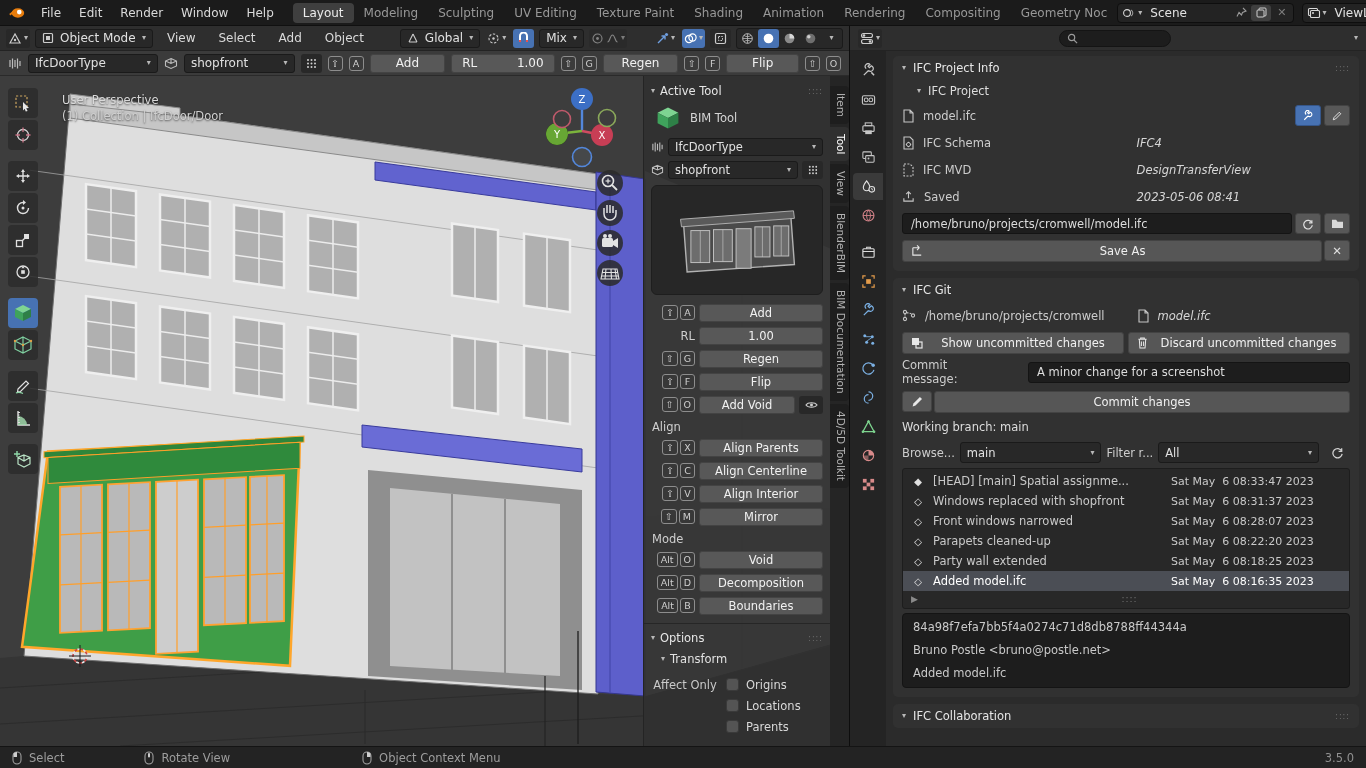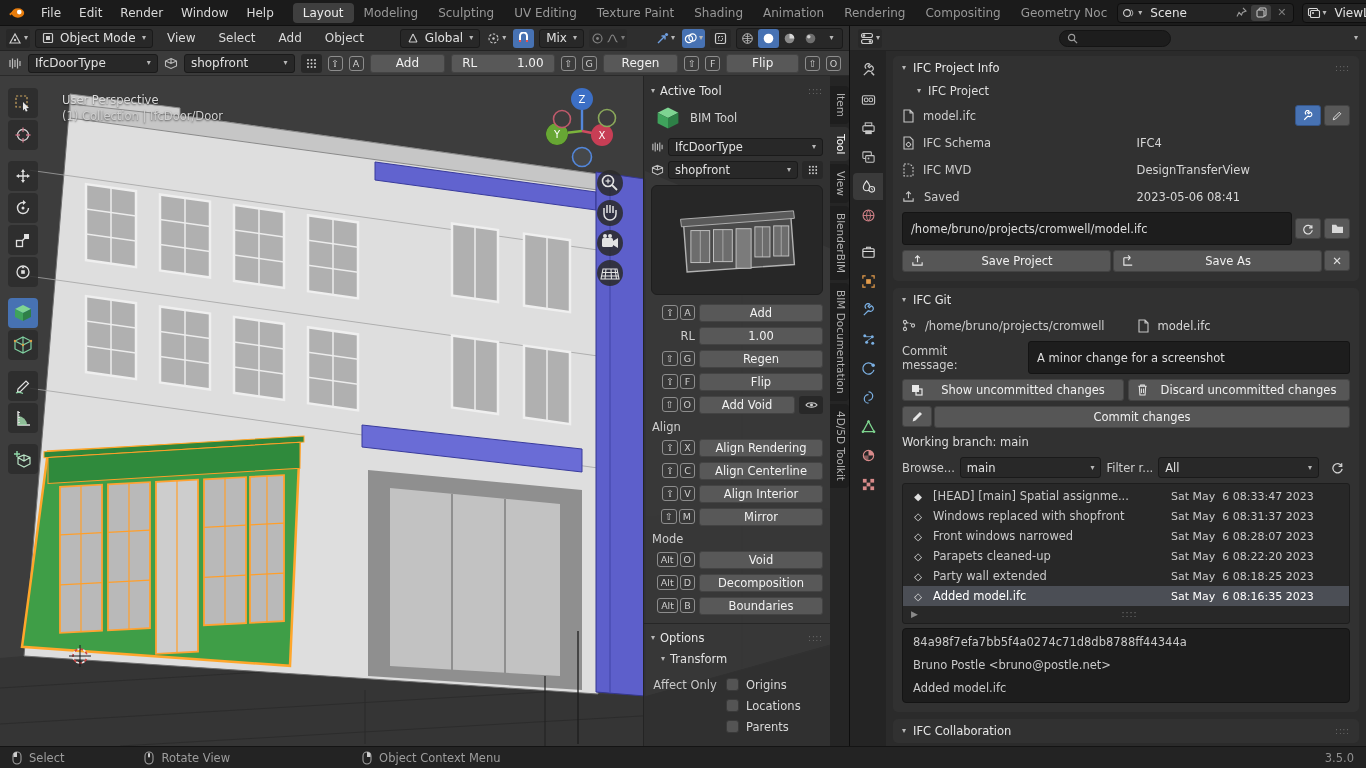--- a/index.html
+++ b/index.html
@@ -105,22 +105,22 @@
   .pgap { height:6px; }
   .props-content { flex:1; overflow:hidden; padding:5px 7px; display:flex;
     flex-direction:column; gap:7px; background:#2b2b2b; font-size:11.5px; }
 
   .panel { background:#313131; border-radius:5px; }
   .panel-header { height:24px; display:flex; align-items:center; gap:7px; padding:0 9px; color:#e6e6e6; }
   .panel-sub { height:22px; display:flex; align-items:center; gap:7px; padding:0 9px 0 24px; color:#dddddd; }
   .panel-body { padding:2px 9px 9px; display:flex; flex-direction:column; gap:4px; }
   .prow { display:flex; align-items:center; min-height:23px; gap:24px; }
   .col-label { width:47%; display:flex; gap:9px; align-items:center; color:#cdcdcd; }
-  .col-value { flex:1; color:#d6d6d6; display:flex; align-items:center; gap:9px; }
-  .input { background:#1d1d1d; border:1px solid #141414; border-radius:3px; height:33px;
+  .col-value { flex:1; color:#d6d6d6; display:flex; align-items:center; gap:9px;font-style:italic; }
+  .input { background:#1d1d1d; border:1px solid #141414; border-radius:3px; height:21px;
     display:flex; align-items:center; padding:0 8px; color:#dddddd; white-space:nowrap; overflow:hidden;text-align:right; }
   .sqbtn { width:26px; height:21px; background:#585858; border:1px solid #434343; border-radius:3px;
     display:flex; align-items:center; justify-content:center; }
   .sqbtn.blue { background:#4772b3; border-color:#35568a; }
   .wbtn { flex:1; background:#565656; border:1px solid #434343; border-radius:3px; height:22px;
     display:flex; align-items:center; color:#f0f0f0; padding:0 8px; gap:8px; }
   .wbtn .lbl { flex:1; text-align:center; }
 
   .clist { background:#282828; border:1px solid #1d1d1d; border-radius:3px; padding:2px 0; }
   .crow { display:flex; align-items:center; height:20px; padding:0 8px; gap:8px; color:#c9c9c9; }
@@ -737,21 +737,21 @@
                 </svg>
             </span>
           </div>
           <div class="np-sec">Align</div>
           <div class="np-row">
             <span class="np-keys">
               <span class="keybox">⇧</span>
               <span class="keybox">X</span>
             </span>
             <span class="btn">
-                <span>Align Rendering</span>
+                <span>Align Parents</span>
               </span>
           </div>
           <div class="np-row">
             <span class="np-keys">
               <span class="keybox">⇧</span>
               <span class="keybox">C</span>
             </span>
             <span class="btn">
                 <span>Align Centerline</span>
               </span>
@@ -1049,27 +1049,20 @@
               </span>
               <span class="sqbtn">
                 <svg class="ic" width="13" height="11" viewBox="0 0 14 12">
                     <path d="M1 2 H5.5 L7 4 H13 V11 H1 Z" fill="#d8d8d8"></path>
                   </svg>
               </span>
             </div>
             <div class="prow" style="gap:2px;">
               <span class="wbtn">
                 <svg class="ic" width="13" height="13" viewBox="0 0 14 14">
-                    <path d="M7 9 V2 M4.5 4.5 L7 2 L9.5 4.5" fill="none" stroke="#e8e8e8" stroke-width="1.2"></path>
-                    <path d="M2 9 V12 H12 V9" fill="none" stroke="#e8e8e8" stroke-width="1.2"></path>
-                  </svg>
-                <span class="lbl">Save Project</span>
-              </span>
-              <span class="wbtn">
-                <svg class="ic" width="13" height="13" viewBox="0 0 14 14">
                     <path d="M2 4 H9 M9 4 L6.5 1.5 M9 4 L6.5 6.5 M2 4 V12 H11" fill="none" stroke="#e8e8e8" stroke-width="1.2"></path>
                   </svg>
                 <span class="lbl">Save As</span>
               </span>
               <span class="sqbtn" style="color:#e0e0e0;">✕</span>
             </div>
           </div>
         </div>
 
         <div class="panel">
@@ -1088,40 +1081,40 @@
                   </svg>
                 <span>/home/bruno/projects/cromwell</span>
               </div>
               <div class="col-value">
                 <svg class="ic" width="12" height="14" viewBox="0 0 12 14">
                     <path d="M2 1 H8 L11 4 V13 H2 Z M8 1 V4 H11" fill="none" stroke="#c6c6c6" stroke-width="1.1"></path>
                   </svg>
                 <span>model.ifc</span>
               </div>
             </div>
-            <div class="prow">
-              <span style="width:102px; color:#cdcdcd;">Commit message:</span>
-              <div class="input" style="flex:1;">
-                <span>A minor change for a screenshot</span>
-              </div>
-            </div>
             <div class="prow" style="gap:4px;">
               <span class="wbtn">
                 <svg class="ic" width="12" height="12" viewBox="0 0 12 12">
                     <rect x="1" y="1" width="7" height="7" fill="#e8e8e8"></rect>
                     <rect x="5" y="5" width="6" height="6" fill="none" stroke="#e8e8e8" stroke-width="1.2"></rect>
                   </svg>
                 <span class="lbl">Show uncommitted changes</span>
               </span>
               <span class="wbtn">
                 <svg class="ic" width="11" height="13" viewBox="0 0 12 14">
                     <path d="M1.5 3.5 H10.5 M4 3.5 V2 H8 V3.5 M2.5 3.5 L3.2 13 H8.8 L9.5 3.5 M4.8 6 V10.8 M7.2 6 V10.8" fill="none" stroke="#e8e8e8" stroke-width="1.1"></path>
                   </svg>
                 <span class="lbl">Discard uncommitted changes</span>
               </span>
+            </div>
+            <div class="prow">
+              <span style="width:102px; color:#cdcdcd;">Commit message:</span>
+              <div class="input" style="flex:1;">
+                <span>A minor change for a screenshot</span>
+              </div>
             </div>
             <div class="prow" style="gap:2px;">
               <span class="sqbtn" style="width:30px;">
                 <svg class="ic" width="13" height="13" viewBox="0 0 16 16">
                     <path d="M2 14 L3 10.5 L11 2.5 L13.5 5 L5.5 13 Z" fill="#e8e8e8"></path>
                   </svg>
               </span>
               <span class="wbtn">
                 <span class="lbl">Commit changes</span>
               </span>

